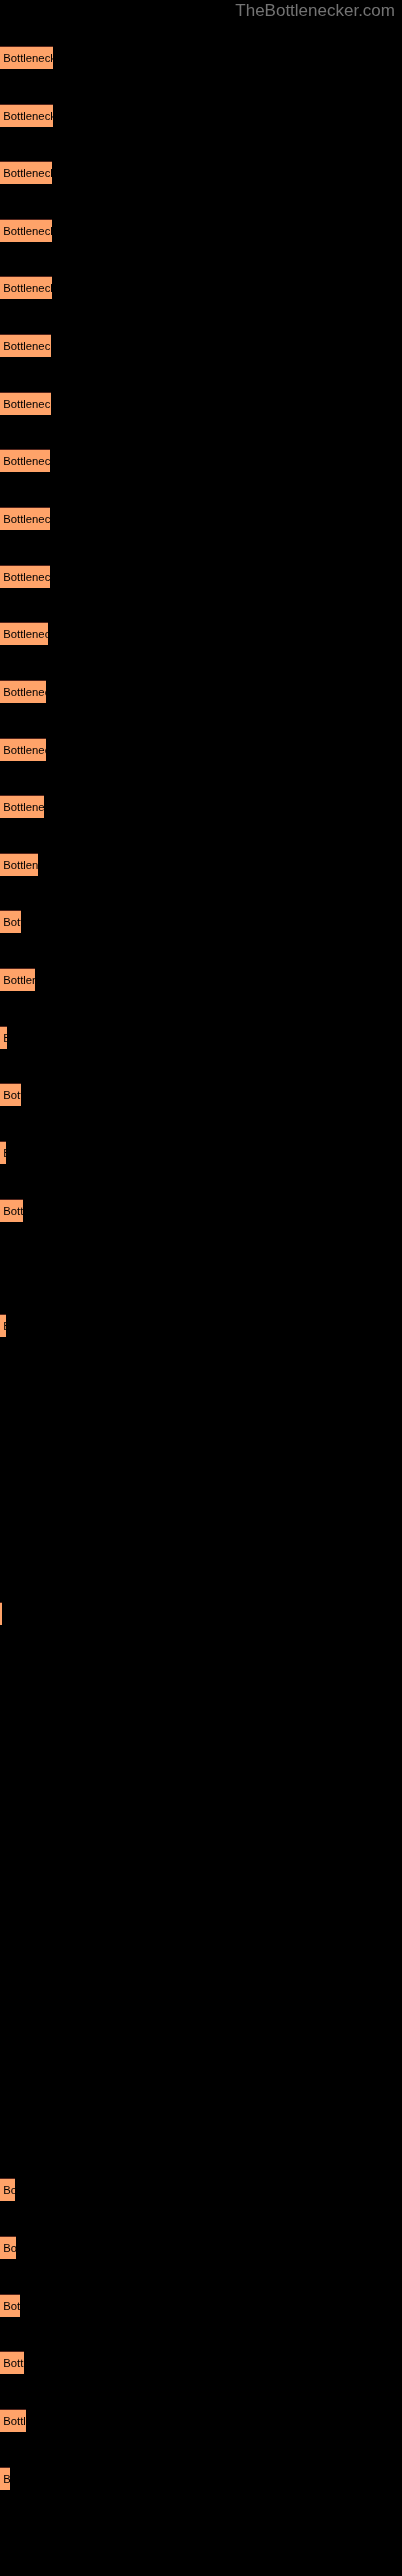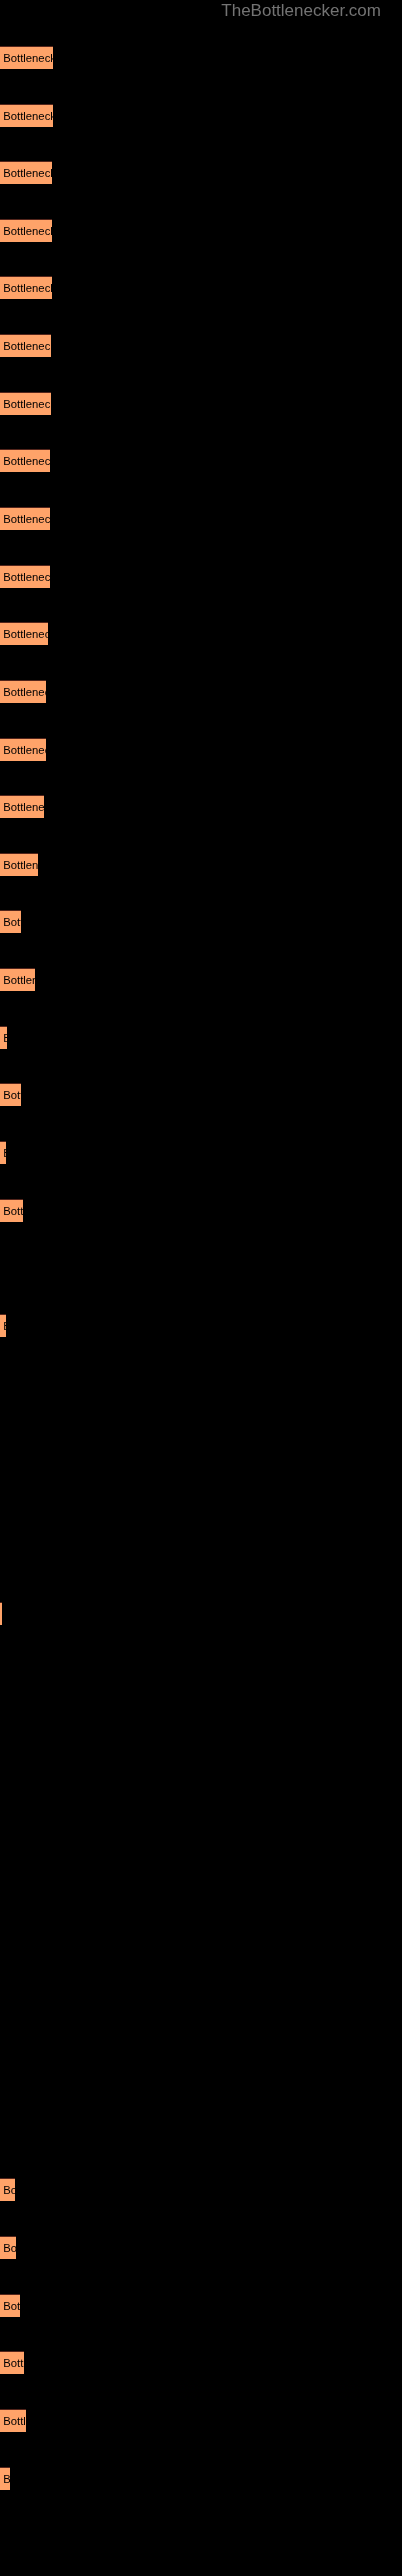--- a/index.html
+++ b/index.html
@@ -13,21 +13,21 @@
     position: relative;
     overflow: hidden;
     font-family: "Liberation Sans", sans-serif;
   }
   #watermark {
     position: absolute;
     top: 0px;
     left: 0;
     width: 403px;
     text-align: right;
-    padding-right: 22px;
+    padding-right: 8px;
     box-sizing: border-box;
     color: #737373;
     font-size: 17px;
     font-family: "Liberation Sans", sans-serif;
     letter-spacing: 0px;
     line-height: 21px;
     white-space: nowrap;
   }
   #plot {
     position: absolute;

